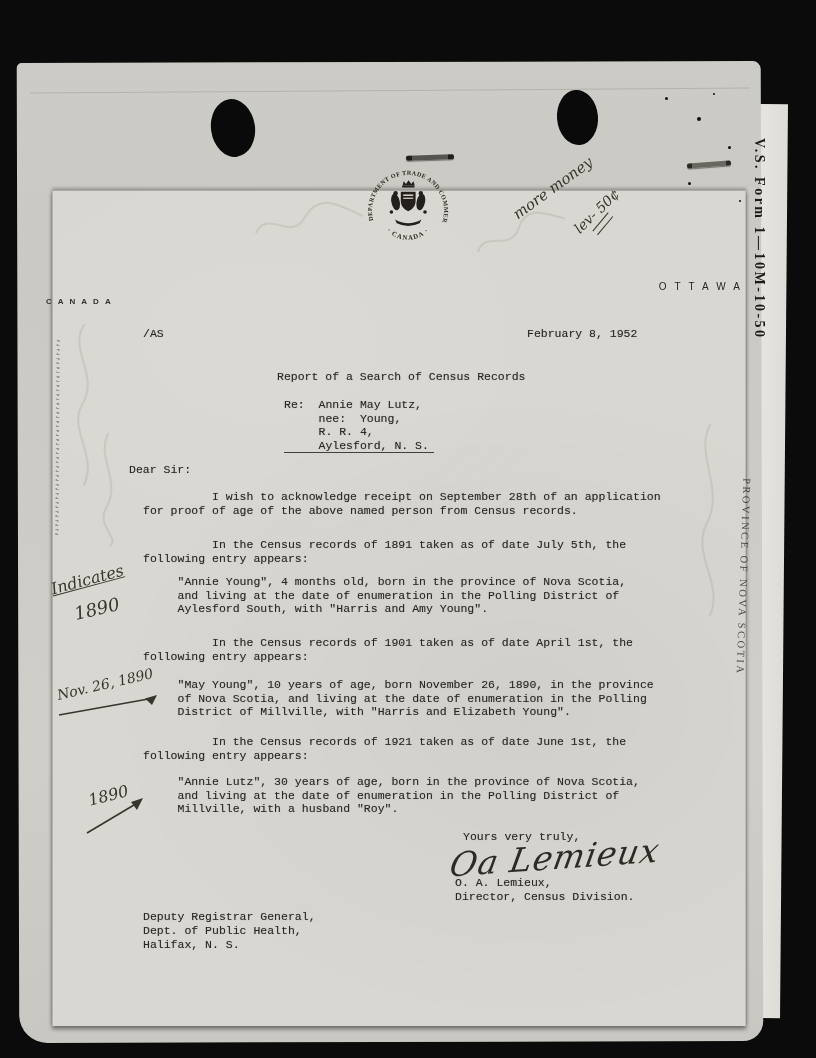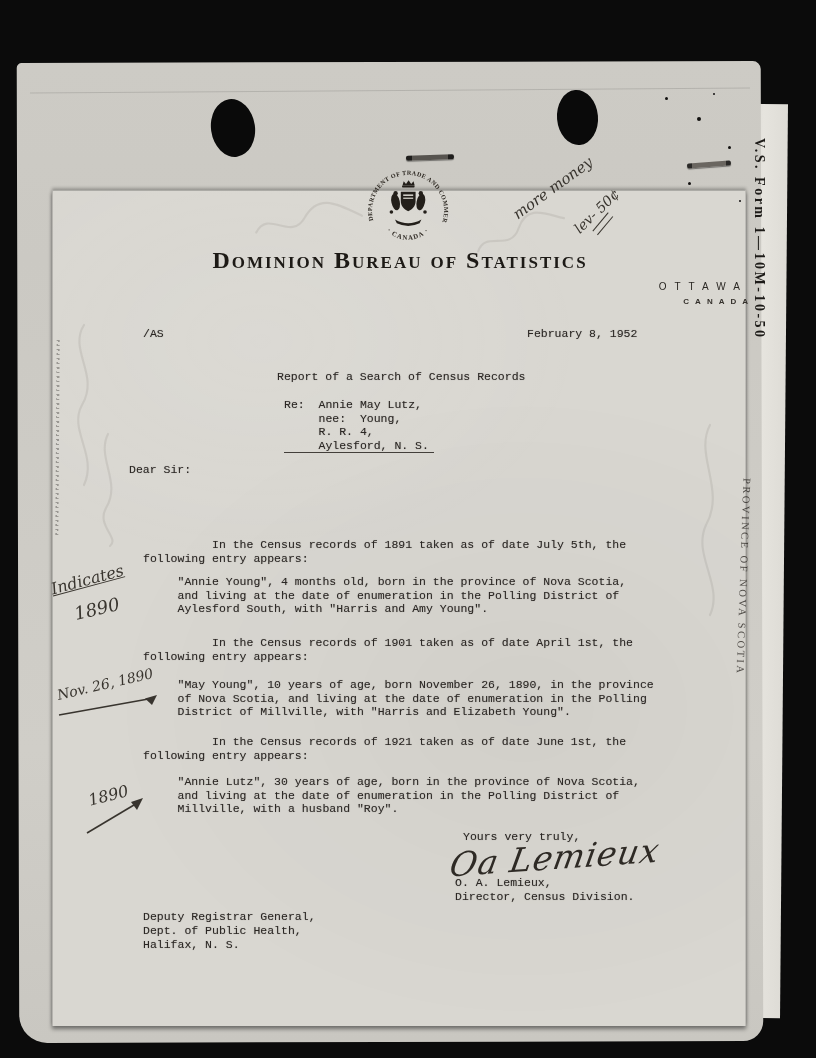--- a/index.html
+++ b/index.html
@@ -44,21 +44,21 @@
   
   .seal { position:absolute; left:357px; top:160px; z-index:6; }
   .seal text { font-family:"Liberation Serif", serif; font-weight:bold; fill:#2d2822; }
 
   .org { position:absolute; left:52px; top:247px; width:696px; text-align:center; z-index:6;
          font-family:"Liberation Serif", serif; font-variant:small-caps; font-weight:bold;
          font-size:24px; letter-spacing:2px; color:#1d1a16; }
   .city { position:absolute; left:52px; top:281px; width:696px; text-align:right; z-index:6;
           font-family:"Liberation Sans", sans-serif; font-size:10px; letter-spacing:8px;
           padding-left:8px; color:#2a2723; }
-  .country { position:absolute; left:58px; top:297px; width:696px; text-align:right; z-index:6;
+  .country { position:absolute; left:40px; top:297px; width:696px; text-align:left; z-index:6;
           font-family:"Liberation Sans", sans-serif; font-size:8px; font-weight:bold;
           letter-spacing:6px; padding-left:6px; color:#34302b; }
 
   
   .type { position:absolute; z-index:6; font-family:"Liberation Mono","DejaVu Sans Mono",monospace;
           font-size:11.5px; line-height:13.5px; color:#2b2724; white-space:pre;
           text-shadow:0 0 1px rgba(43,39,36,.35); }
 
   .re-underline { position:absolute; left:284px; top:452px; width:150px; height:1.4px;
                   background:rgba(40,36,32,.85); z-index:6; }
@@ -159,34 +159,35 @@
       <circle cx="63.8" cy="33.2" r="2.2"></circle>
       <path d="M43.8,31.8 h14.8 v9.2 c0,5.6 -3.7,8.4 -7.4,10.2 c-3.7,-1.8 -7.4,-4.6 -7.4,-10.2 z"></path>
       <rect x="46.2" y="34.4" width="10" height="1.6" fill="#cfccc5"></rect>
       <rect x="46.2" y="37.6" width="10" height="1.3" fill="#cfccc5"></rect>
       <path d="M38,59.5 q13.2,7.5 26.4,0 l-1.8,3.8 q-11.4,5.4 -22.8,0 z"></path>
       <circle cx="34.4" cy="52" r="1.8"></circle>
       <circle cx="68" cy="52" r="1.8"></circle>
     </g>
   </svg>
 
-  <div class="org">Dominion Bureau of Statistics</div>
   <div class="city">OTTAWA</div>
   <div class="country">CANADA</div>
 
   <div class="type" style="left:143px;top:327px;">/AS</div>
   <div class="type" style="left:515px;top:327px;margin-left:12px;">February 8, 1952</div>
   <div class="type" style="left:277px;top:370px;">Report of a Search of Census Records</div>
   <div class="type" style="left:284px;top:398px;">Re:  Annie May Lutz,
      nee:  Young,
      R. R. 4,
      Aylesford, N. S.</div>
   <div class="re-underline"></div>
   <div class="type" style="left:129px;top:463px;">Dear Sir:</div>
 
+  <div class="type" style="left:143px;top:490px;">          I wish to acknowledge receipt on September 28th of an application
+for proof of age of the above named person from Census records.</div>
   <div class="type" style="left:143px;top:538px;">          In the Census records of 1891 taken as of date July 5th, the
 following entry appears:</div>
   <div class="type" style="left:143px;top:575px;">     "Annie Young", 4 months old, born in the province of Nova Scotia,
      and living at the date of enumeration in the Polling District of
      Aylesford South, with "Harris and Amy Young".</div>
   <div class="type" style="left:143px;top:636px;">          In the Census records of 1901 taken as of date April 1st, the
 following entry appears:</div>
   <div class="type" style="left:143px;top:678px;">     "May Young", 10 years of age, born November 26, 1890, in the province
      of Nova Scotia, and living at the date of enumeration in the Polling
      District of Millville, with "Harris and Elizabeth Young".</div>

